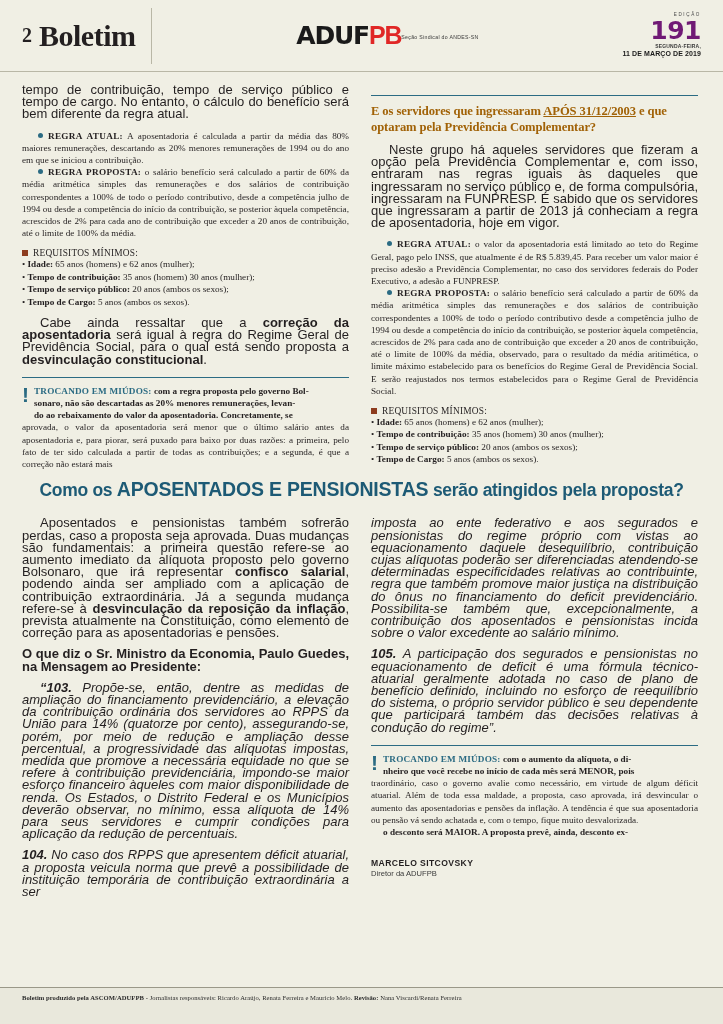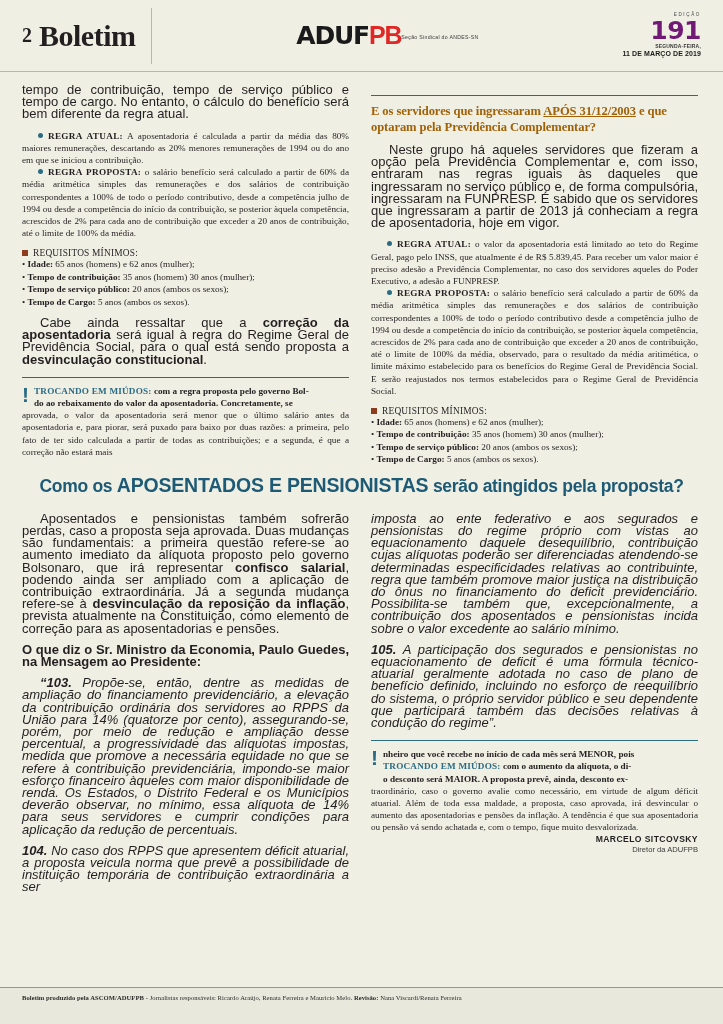--- a/index.html
+++ b/index.html
@@ -148,21 +148,21 @@
     font-size:17.5px; font-weight:700; color:#1d5a75;
     letter-spacing:-0.3px;
   }
   .section-banner .h-big {
     font-size:19.5px; font-weight:700; color:#1d5a75;
     letter-spacing:-0.2px;
   }
 
   .quote { font-style:italic; }
 
-  .sig { text-align:right; margin-top:0; }
+  .sig { text-align:left; margin-top:20px; }
   .sig-name { font-size:8.6px; font-weight:700; letter-spacing:0.4px; }
   .sig-role { font-size:7.6px; color:#3a3a3a; margin-top:1px; }
 
   .footer {
     position:absolute; left:0; right:0; bottom:0;
     background:#e9e8dc;
     border-top:1.4px solid #9a9888;
     padding:6px 22px 8px 22px;
     height:37px;
   }
@@ -216,36 +216,37 @@
       <p class="req-item"><b>Tempo de serviço público:</b><span> 20 anos (ambos os sexos);</span></p>
       <p class="req-item"><b>Tempo de Cargo:</b><span> 5 anos (ambos os sexos).</span></p>
 
       <p class="body-txt indent sp"><span>Cabe ainda ressaltar que a </span><b>correção da aposentadoria</b><span> será igual à regra do Regime Geral de Previdência Social, para o qual está sendo proposta a </span><b>desvinculação constitucional</b><span>.</span></p>
 
       <hr class="hr-teal">
 
       <div class="troca">
         <span class="troca-mark">!</span>
         <p class="troca-txt troca-first"><span class="troca-label">TROCANDO EM MIÚDOS:</span><b> com a regra proposta pelo governo Bol-</b></p>
+        <p class="troca-txt troca-first"><b>sonaro, não são descartadas as 20% menores remunerações, levan-</b></p>
         <p class="troca-txt troca-first"><b>do ao rebaixamento do valor da aposentadoria. Concretamente, se</b></p>
         <p class="troca-txt">aprovada, o valor da aposentadoria será menor que o último salário antes da aposentadoria e, para piorar, será puxado para baixo por duas razões: a primeira, pelo fato de ter sido calculada a partir de todas as contribuições; e a segunda, é que a correção não estará mais</p>
       </div>
     </div>
 
     <div class="col">
 
 
       <hr class="hr-teal">
 
       <p class="sub-head"><span>E os servidores que ingressaram </span><u>APÓS 31/12/2003</u><span> e que optaram pela Previdência Complementar?</span></p>
 
       <p class="body-txt indent sp">Neste grupo há aqueles servidores que fizeram a opção pela Previdência Complementar e, com isso, entraram nas regras iguais às daqueles que ingressaram no serviço público e, de forma compulsória, ingressaram na FUNPRESP. É sabido que os servidores que ingressaram a partir de 2013 já conheciam a regra de aposentadoria, hoje em vigor.</p>
 
       <p class="rule sp">
-        <span class="dot"></span><span class="rule-label">REGRA ATUAL:</span><span>  o valor da aposentadoria está limitado ao teto do Regime Geral, pago pelo INSS, que atualmente é de R$ 5.839,45. Para receber um valor maior é preciso adesão a Previdência Complementar, no caso dos servidores aqueles do Poder Executivo, a adesão a FUNPRESP.</span>
+        <span class="dot"></span><span class="rule-label">REGRA ATUAL:</span><span>  o valor da aposentadoria está limitado ao teto do Regime Geral, pago pelo INSS, que atualmente é de R$ 5.839,45. Para receber um valor maior é preciso adesão a Previdência Complementar, no caso dos servidores federais do Poder Executivo, a adesão a FUNPRESP.</span>
       </p>
 
       <p class="rule">
         <span class="dot"></span><span class="rule-label">REGRA PROPOSTA:</span><span> o salário benefício será calculado a partir de 60% da média aritmética simples das remunerações e dos salários de contribuição correspondentes a 100% de todo o período contributivo desde a competência julho de 1994 ou desde a competência do início da contribuição, se posterior àquela competência, acrescidos de 2% para cada ano de contribuição que exceder a 20 anos de contribuição, até o limite de 100% da média, observado, para o resultado da média aritimética, o limite máximo estabelecido para os benefícios do Regime Geral de Previdência Social. E serão reajustados nos termos estabelecidos para o Regime Geral de Previdência Social.</span>
       </p>
 
       <p class="req-head">
         <span class="sq"></span><span>REQUISITOS MÍNIMOS:</span>
       </p>
       <p class="req-item"><b>Idade:</b><span> 65 anos (homens) e 62 anos (mulher);</span></p>
@@ -273,24 +274,24 @@
 
     <div class="col">
       <p class="body-txt quote">imposta ao ente federativo e aos segurados e pensionistas do regime próprio com vistas ao equacionamento daquele desequilíbrio, contribuição cujas alíquotas poderão ser diferenciadas atendendo-se determinadas especificidades relativas ao contribuinte, regra que também promove maior justiça na distribuição do ônus no financiamento do deficit previdenciário. Possibilita-se também que, excepcionalmente, a contribuição dos aposentados e pensionistas incida sobre o valor excedente ao salário mínimo.</p>
 
       <p class="body-txt quote sp"><b>105.</b><span> A participação dos segurados e pensionistas no equacionamento de deficit é uma fórmula técnico-atuarial geralmente adotada no caso de plano de benefício definido, incluindo no esforço de reequilíbrio do sistema, o próprio servidor público e seu dependente que participará também das decisões relativas à condução do regime”.</span></p>
 
       <hr class="hr-teal">
 
       <div class="troca">
         <span class="troca-mark">!</span>
+        <p class="troca-txt troca-first"><span class="troca-label">TROCANDO EM MIÚDOS:</span><b> com o aumento da alíquota, o di-</b></p>
         <p class="troca-txt troca-first"><b>nheiro que você recebe no início de cada mês será MENOR, pois</b></p>
-        <p class="troca-txt troca-first"><span class="troca-label">TROCANDO EM MIÚDOS:</span><b> com o aumento da alíquota, o di-</b></p>
+        <p class="troca-txt">traordinário, caso o governo avalie como necessário, em virtude de algum déficit atuarial. Além de toda essa maldade, a proposta, caso aprovada, irá desvincular o aumento das aposentadorias e pensões da inflação. A tendência é que sua aposentadoria ou pensão vá sendo achatada e, com o tempo, fique muito desvalorizada.</p>
         <p class="troca-txt troca-first"><b>o desconto será MAIOR. A proposta prevê, ainda, desconto ex-</b></p>
-        <p class="troca-txt">traordinário, caso o governo avalie como necessário, em virtude de algum déficit atuarial. Além de toda essa maldade, a proposta, caso aprovada, irá desvincular o aumento das aposentadorias e pensões da inflação. A tendência é que sua aposentadoria ou pensão vá sendo achatada e, com o tempo, fique muito desvalorizada.</p>
       </div>
 
       <div class="sig">
         <div class="sig-name">MARCELO SITCOVSKY</div>
         <div class="sig-role">Diretor da ADUFPB</div>
       </div>
     </div>
   </div>
 
   <div class="footer">

